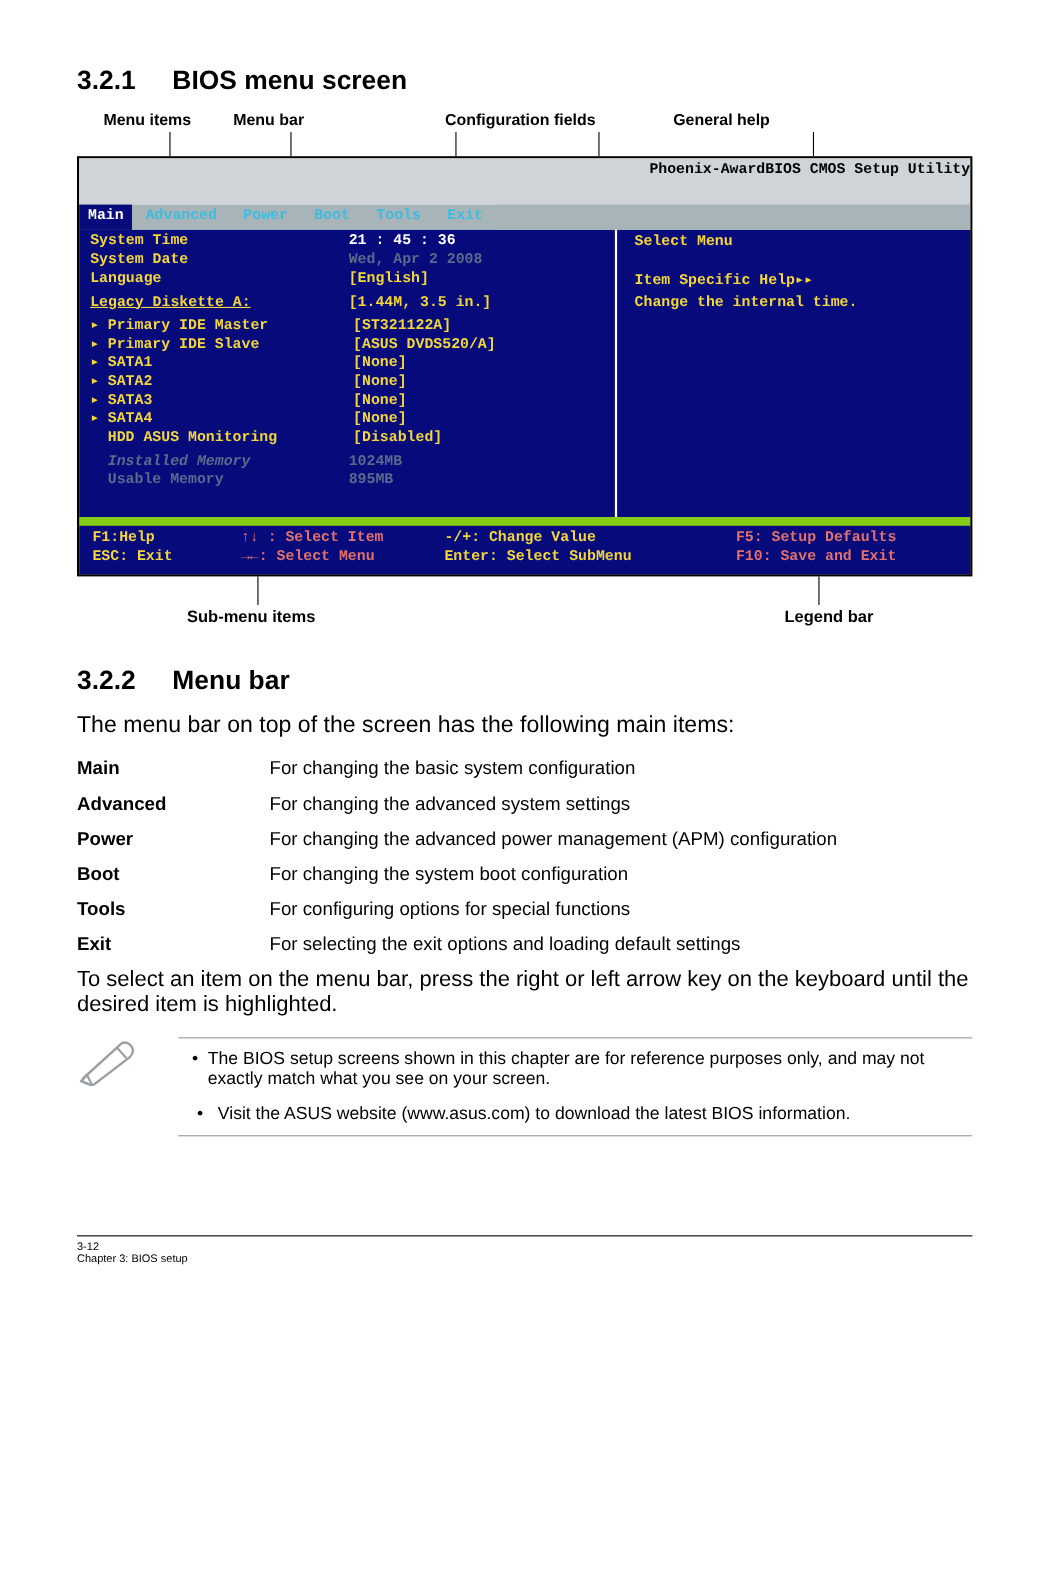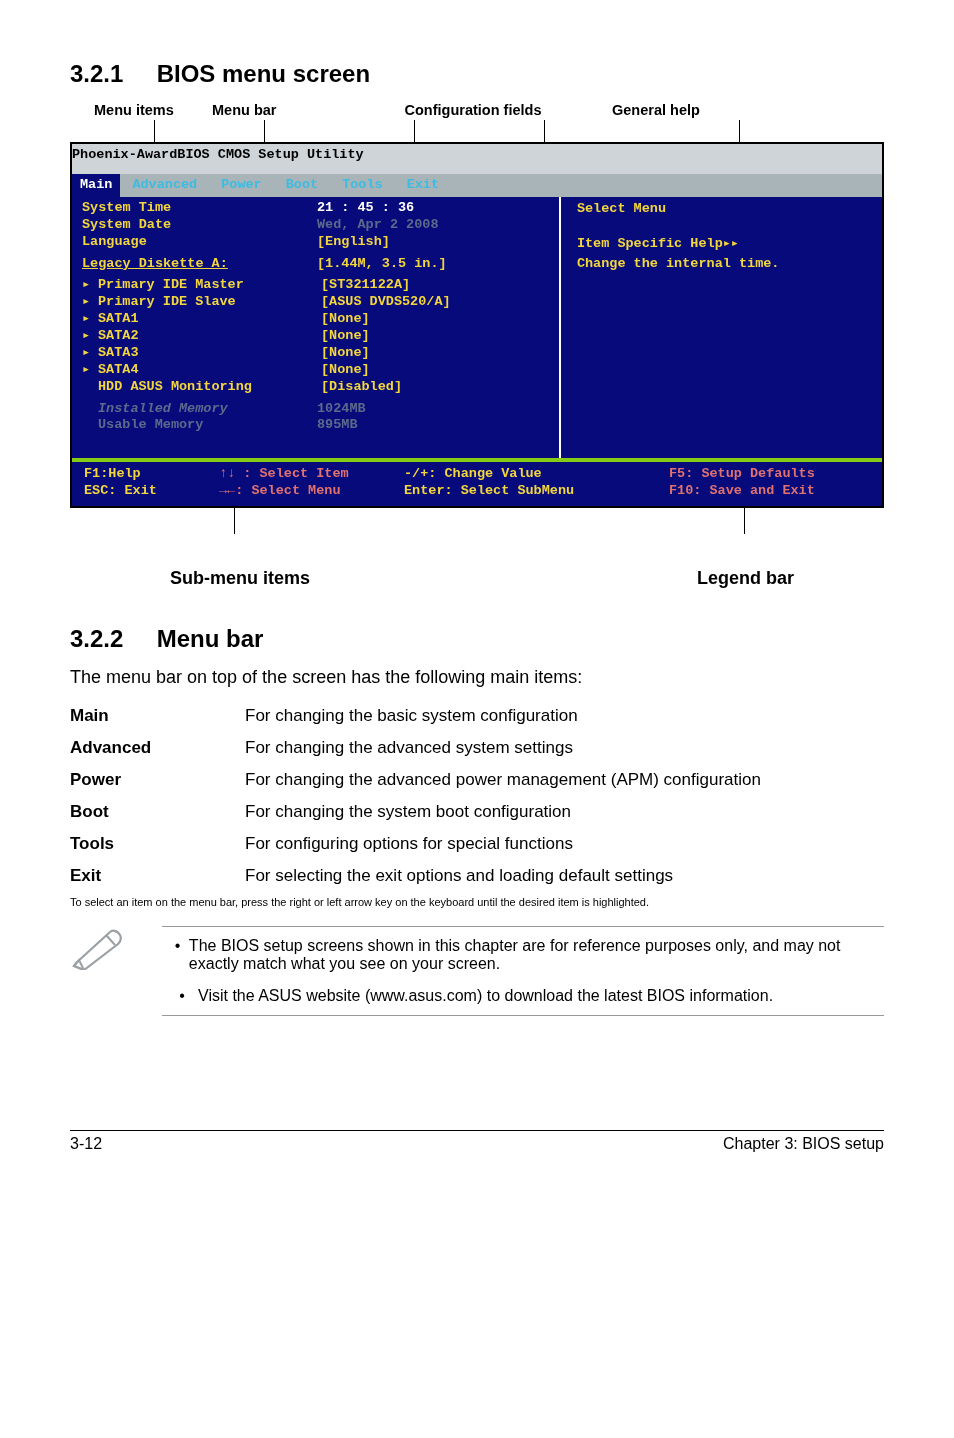--- a/index.html
+++ b/index.html
@@ -8,58 +8,58 @@
   .sec-num { display: inline-block; width: 80px; }
   .callouts { display: flex; font-weight: bold; font-size: 14.5px; padding-left: 24px; margin-bottom: 2px; }
   .callouts > div { position: relative; }
   .co1 { width: 118px; }
   .co2 { width: 122px; }
   .co3 { width: 278px; text-align: center; }
   .co4 { flex: 1; }
   .ticks-top { height: 22px; position: relative; margin-left: 24px; }
   .ticks-top div { position: absolute; width: 1px; background: #000; top: 0; }
   .bios-box { border: 2px solid #000; font-family: "Courier New", monospace; font-size: 13.5px; font-weight: bold; line-height: 1.25; color: #fff; }
-  .bios-titlebar { background: #cfd4d8; color: #000; text-align: left; padding: 3px 0 4px; height: 30px; }
+  .bios-titlebar { background: #cfd4d8; color: #000; text-align: right; padding: 3px 0 4px; height: 42px; }
   .tab { padding: 3px 12px 3px 12px; color: #3bbce0; }
   .tab.active { background: #060a7a; color: #fff; padding: 3px 8px; }
   .tab-filler { flex: 1; background: #a9b4b8; }
   .bios-tabs-strip { background: #a9b4b8; color: #3bbce0; display: flex; }
   .bios-body { display: flex; background: #060a7a; }
   .bios-left { flex: 1.65; padding: 3px 0 24px 0; display: flex; align-items: center; }
   .ylw { color: #f3d63b; }
   .wht { color: #fff; }
   .blu { color: #5b6a8c; }
   .tri { color: #f3d63b; display: inline-block; width: 16px; }
   .bios-right { flex: 1; border-left: 2px solid #fff; padding: 4px 10px 10px 16px; }
   .help-title { color: #f3d63b; }
   .help-text { margin-top: 18px; color: #f3d63b; }
-  .bios-legend { background: #060a7a; border-top: 4px solid #84cc16; padding: 4px 10px 6px 12px; display: flex; color: #f3d63b; }
+  .bios-legend { background: #060a7a; border-top: 8px solid #84cc16; padding: 4px 10px 6px 12px; display: flex; color: #f3d63b; }
   .bios-legend .lg1 { width: 135px; }
   .bios-legend .lg2 { width: 185px; }
   .bios-legend .lg3 { width: 265px; }
   .bios-legend .lg4 { flex: 1; }
   .ticks-bottom { height: 28px; position: relative; margin-left: 24px; }
   .ticks-bottom div { position: absolute; width: 1px; background: #000; top: 0; }
-  .bl { display: flex; font-weight: bold; font-size: 18px; margin-top: 32px; }
+  .bl { display: flex; font-weight: bold; font-size: 15px; }
   .bl .b1 { width: 280px; text-align: left; padding-left: 100px; }
   .bl .b2 { flex: 1; text-align: right; padding-right: 90px; }
-  .intro { font-size: 18px; margin: 14px 0 12px; }
+  .intro { font-size: 21px; margin: 14px 0 12px; }
   table.menulist { width: 100%; font-size: 17px; border-collapse: collapse; }
   table.menulist td { vertical-align: top; padding: 6px 0; }
   table.menulist td:first-child { font-weight: bold; width: 175px; }
-  .after-tbl { font-size: 11px; margin-top: 4px; }
+  .after-tbl { font-size: 20px; margin-top: 4px; }
   .notes-box { margin-top: 18px; display: flex; }
   .notes-icon { width: 92px; padding-right: 8px; }
   .notes-icon svg { width: 56px; height: 44px; }
   .notes-content { flex: 1; border-top: 1px solid #999; border-bottom: 1px solid #999; padding: 10px 4px; font-size: 16px; }
   .notes-content ul { list-style: none; }
   .notes-content li { display: flex; margin-bottom: 14px; }
   .notes-content li:last-child { margin-bottom: 0; }
   .notes-content .bullet { width: 32px; text-align: center; }
-  .footer { margin-top: 114px; border-top: 1px solid #000; padding-top: 4px; display: flex; font-size: 16px; }
+  .footer { margin-top: 90px; border-top: 1px solid #000; padding-top: 4px; display: flex; font-size: 10px; flex-direction: column; }
   .footer .left { flex: 1; }
   .footer .right { }
   .under { text-decoration: underline; }
   .row-pair { display: flex; }
   .row-pair .l1 { width: 245px; padding-left: 10px; }
   .row-pair .l2p { padding-left: 4px; }
 </style>
 </head>
 <body>
 

